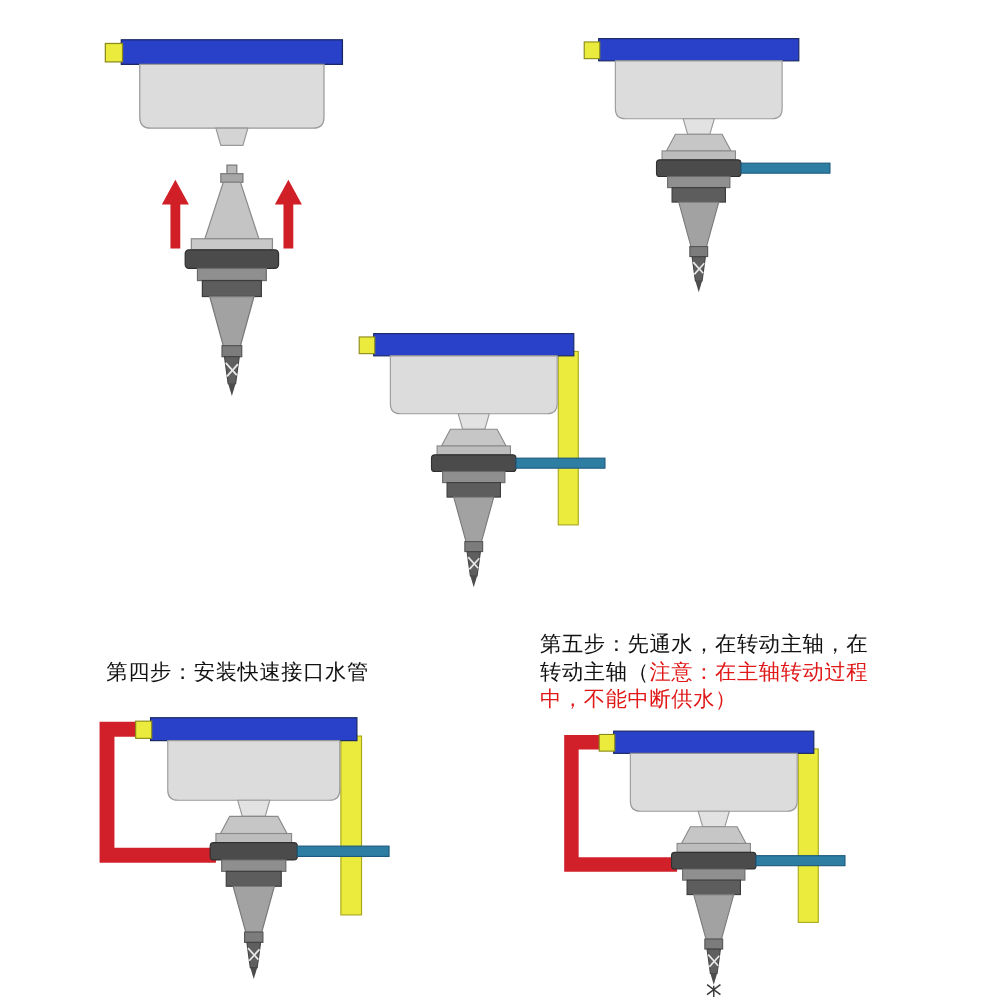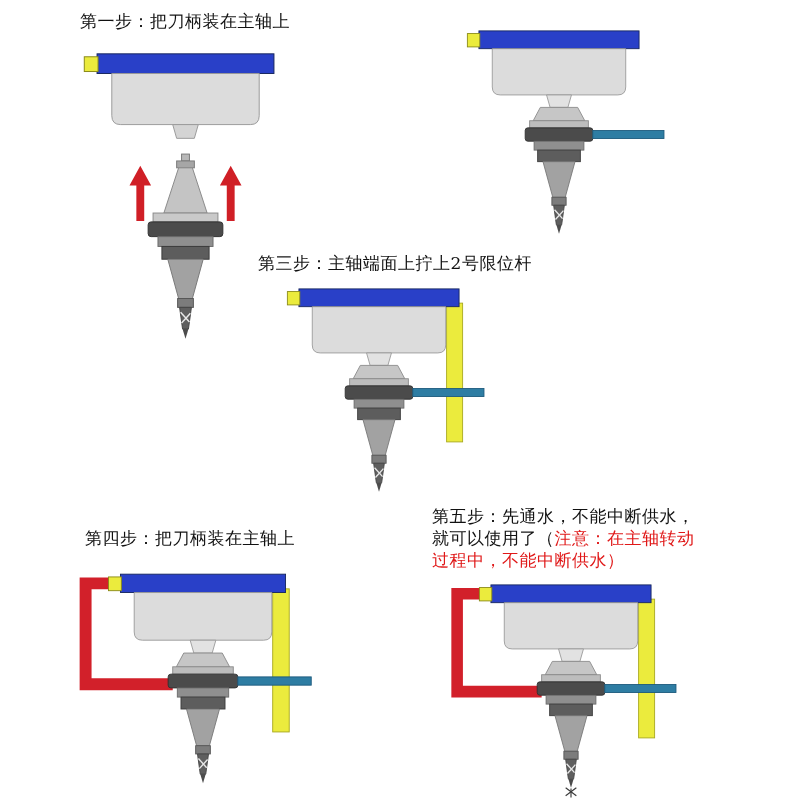--- a/index.html
+++ b/index.html
@@ -30,23 +30,20 @@
   .step5{left:432px;top:505px;width:300px}
   .step5 .title{text-align:left;width:268px}
   .step5 .diagram{width:258px;margin:5px 0 0 10px}
 </style>
 </head>
 <body>
 
 <div>
 
   <section class="step step1">
-    <div class="title">
-      <div>第一步：把刀柄装在主轴上</div>
-    </div>
     <div class="diagram">
         <svg viewBox="0 0 290 305" width="100%" xmlns="http://www.w3.org/2000/svg">
           <rect x="55" y="10" width="180" height="20" fill="#2940c8" stroke="#17265f"></rect>
           <rect x="42" y="13" width="14" height="15" fill="#ebeb3d" stroke="#8a8a18"></rect>
           <path d="M70,30 h150 v43 q0,9 -9,9 H79 q-9,0 -9,-9 z" fill="#dcdcdc" stroke="#9a9a9a"></path>
           <polygon points="132,82 158,82 154,96 136,96" fill="#d4d4d4" stroke="#9a9a9a"></polygon>
           <rect x="141" y="112" width="8" height="7" fill="#b8b8b8" stroke="#7a7a7a"></rect>
           <rect x="136" y="119" width="18" height="7" fill="#a6a6a6" stroke="#7a7a7a"></rect>
           <polygon points="138,126 152,126 167,172 123,172" fill="#c4c4c4" stroke="#8a8a8a"></polygon>
           <rect x="112" y="172" width="66" height="9" fill="#c9c9c9" stroke="#8a8a8a"></rect>
@@ -83,21 +80,20 @@
           <polygon points="142,228 148,228 145,238" fill="#4c4c4c"></polygon>
           <line x1="140" y1="211" x2="149" y2="221" stroke="#e8e8e8" stroke-width="1.5"></line>
           <line x1="150" y1="212" x2="141" y2="222" stroke="#e8e8e8" stroke-width="1.5"></line>
           <rect x="183" y="122" width="80" height="9" fill="#2e7da3" stroke="#1d5a7d"></rect>
         </svg>
       </div>
   </section>
 
   <section class="step step3">
     <div class="title">
-      <div>第三步：主轴端面上拧上2号限位杆</div>
     </div>
     <div class="diagram">
         <svg viewBox="0 0 290 258" width="100%" xmlns="http://www.w3.org/2000/svg">
           <rect x="221" y="26" width="18" height="156" fill="#ebeb3d" stroke="#a8a81e"></rect>
           <rect x="55" y="10" width="180" height="20" fill="#2940c8" stroke="#17265f"></rect>
           <rect x="42" y="13" width="14" height="15" fill="#ebeb3d" stroke="#8a8a18"></rect>
           <path d="M70,30 h150 v43 q0,9 -9,9 H79 q-9,0 -9,-9 z" fill="#dcdcdc" stroke="#9a9a9a"></path>
           <polygon points="131,82 159,82 155,96 135,96" fill="#e2e2e2" stroke="#9a9a9a"></polygon>
           <polygon points="124,96 166,96 174,111 116,111" fill="#c6c6c6" stroke="#8a8a8a"></polygon>
           <rect x="112" y="111" width="66" height="8" fill="#bdbdbd" stroke="#8a8a8a"></rect>
@@ -110,21 +106,21 @@
           <polygon points="142,228 148,228 145,238" fill="#4c4c4c"></polygon>
           <line x1="140" y1="211" x2="149" y2="221" stroke="#e8e8e8" stroke-width="1.5"></line>
           <line x1="150" y1="212" x2="141" y2="222" stroke="#e8e8e8" stroke-width="1.5"></line>
           <rect x="183" y="122" width="80" height="9" fill="#2e7da3" stroke="#1d5a7d"></rect>
         </svg>
       </div>
   </section>
 
   <section class="step step4">
     <div class="title">
-      <div>第四步：把刀柄装在主轴上</div>
+      <div>第四步：安装快速接口水管</div>
     </div>
     <div class="diagram">
         <svg viewBox="0 0 290 258" width="100%" xmlns="http://www.w3.org/2000/svg">
           <rect x="221" y="26" width="18" height="156" fill="#ebeb3d" stroke="#a8a81e"></rect>
           <polyline points="47,20 17,20 17,130 112,130" fill="none" stroke="#d2202a" stroke-width="13" stroke-linejoin="miter"></polyline>
           <rect x="55" y="10" width="180" height="20" fill="#2940c8" stroke="#17265f"></rect>
           <rect x="42" y="13" width="14" height="15" fill="#ebeb3d" stroke="#8a8a18"></rect>
           <path d="M70,30 h150 v43 q0,9 -9,9 H79 q-9,0 -9,-9 z" fill="#dcdcdc" stroke="#9a9a9a"></path>
           <polygon points="131,82 159,82 155,96 135,96" fill="#e2e2e2" stroke="#9a9a9a"></polygon>
           <polygon points="124,96 166,96 174,111 116,111" fill="#c6c6c6" stroke="#8a8a8a"></polygon>
@@ -138,21 +134,21 @@
           <polygon points="142,228 148,228 145,238" fill="#4c4c4c"></polygon>
           <line x1="140" y1="211" x2="149" y2="221" stroke="#e8e8e8" stroke-width="1.5"></line>
           <line x1="150" y1="212" x2="141" y2="222" stroke="#e8e8e8" stroke-width="1.5"></line>
           <rect x="183" y="122" width="80" height="9" fill="#2e7da3" stroke="#1d5a7d"></rect>
         </svg>
       </div>
   </section>
 
   <section class="step step5">
     <div class="title">
-      <span>第五步：先通水，不能中断供水，就可以使用了（</span><span class="red" style="color: rgb(224, 24, 24);">注意：在主轴转动过程中，不能中断供水）</span>
+      <span>第五步：先通水，在转动主轴，在转动主轴（</span><span class="red" style="color: rgb(224, 24, 24);">注意：在主轴转动过程中，不能中断供水）</span>
     </div>
     <div class="diagram">
         <svg viewBox="0 0 290 258" width="100%" xmlns="http://www.w3.org/2000/svg">
           <rect x="221" y="26" width="18" height="156" fill="#ebeb3d" stroke="#a8a81e"></rect>
           <polyline points="47,20 17,20 17,130 112,130" fill="none" stroke="#d2202a" stroke-width="13" stroke-linejoin="miter"></polyline>
           <rect x="55" y="10" width="180" height="20" fill="#2940c8" stroke="#17265f"></rect>
           <rect x="42" y="13" width="14" height="15" fill="#ebeb3d" stroke="#8a8a18"></rect>
           <path d="M70,30 h150 v43 q0,9 -9,9 H79 q-9,0 -9,-9 z" fill="#dcdcdc" stroke="#9a9a9a"></path>
           <polygon points="131,82 159,82 155,96 135,96" fill="#e2e2e2" stroke="#9a9a9a"></polygon>
           <polygon points="124,96 166,96 174,111 116,111" fill="#c6c6c6" stroke="#8a8a8a"></polygon>

